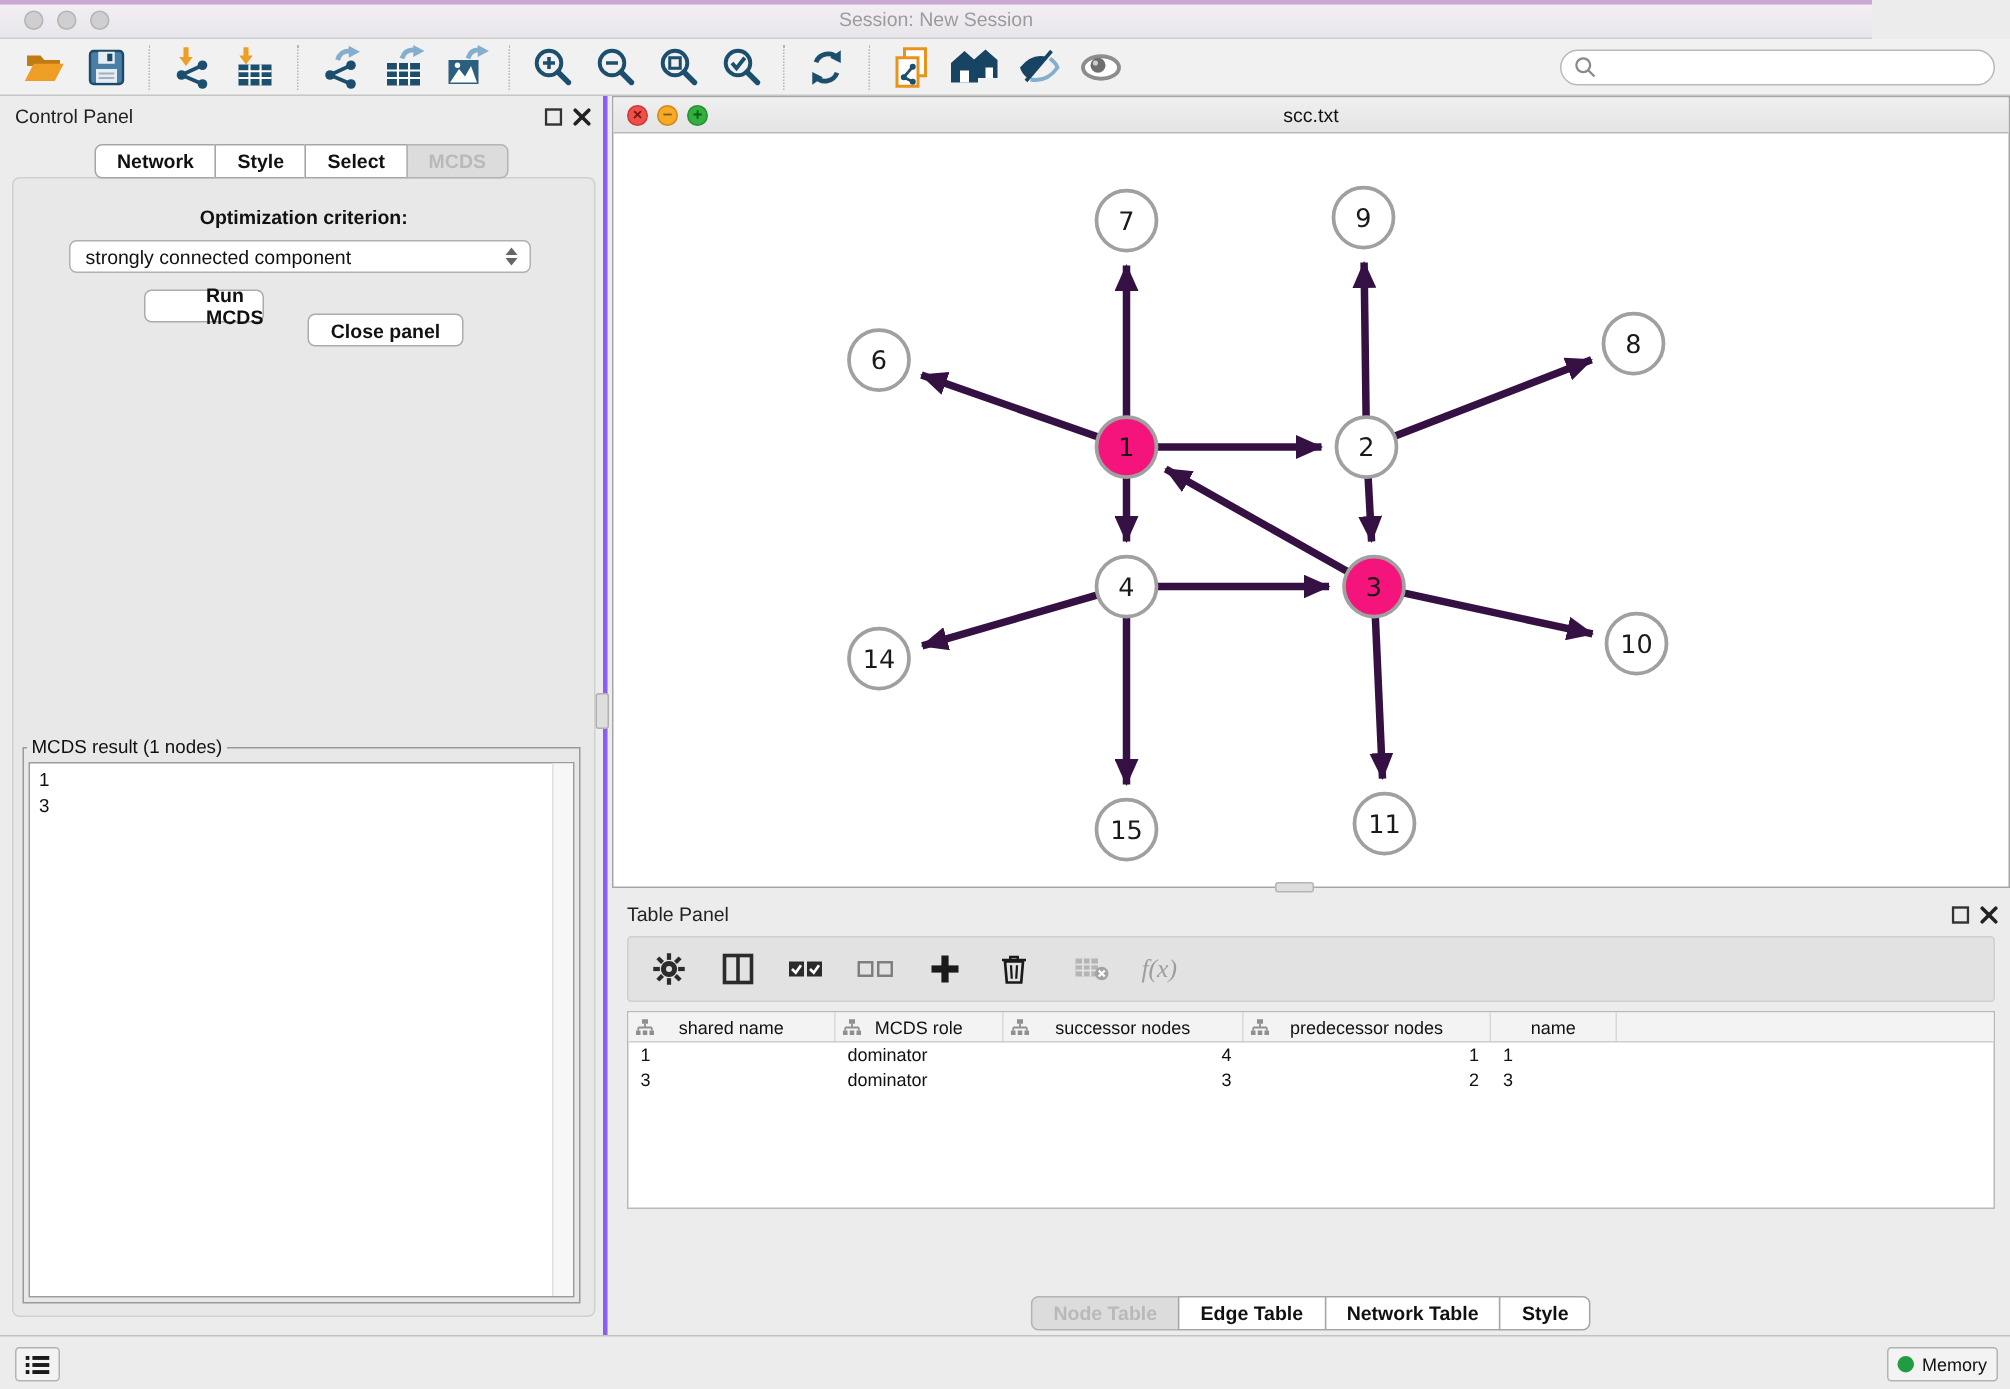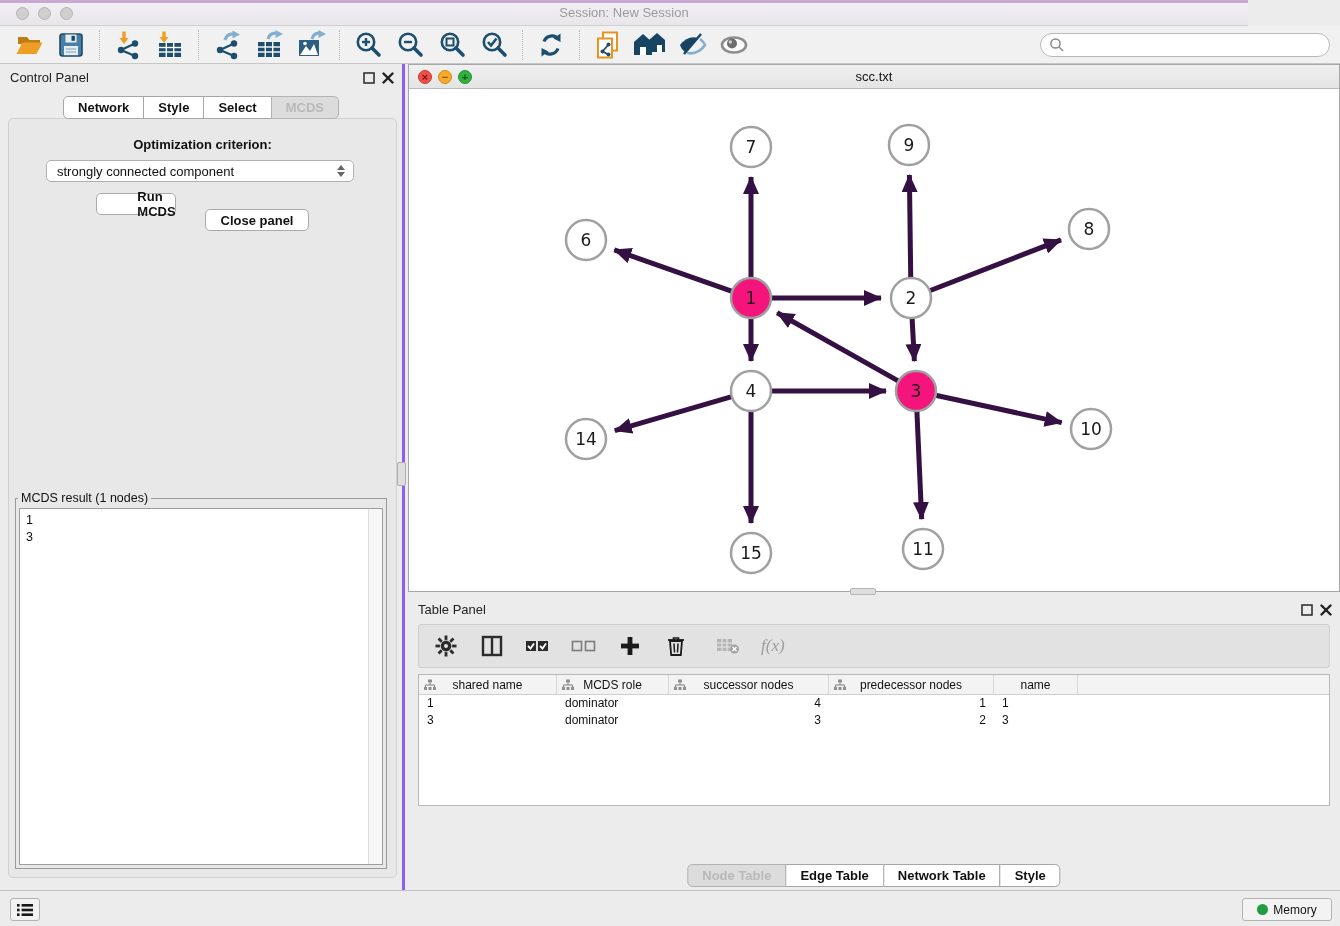--- a/index.html
+++ b/index.html
@@ -552,17 +552,17 @@
   <div class="sb-btn" style="left:10px;width:30px;">
     <svg width="16" height="14" viewBox="0 0 16 14">
       <rect x="0" y="1" width="2.6" height="2.6" fill="#1a1a1a"></rect>
       <rect x="0" y="5.7" width="2.6" height="2.6" fill="#1a1a1a"></rect>
       <rect x="0" y="10.4" width="2.6" height="2.6" fill="#1a1a1a"></rect>
       <rect x="4.6" y="1" width="11.4" height="2.6" fill="#1a1a1a"></rect>
       <rect x="4.6" y="5.7" width="11.4" height="2.6" fill="#1a1a1a"></rect>
       <rect x="4.6" y="10.4" width="11.4" height="2.6" fill="#1a1a1a"></rect>
     </svg>
   </div>
-  <div class="sb-btn" style="right:8px;width:90px;">
+  <div class="sb-btn" style="right:8px;width:74px;">
     <span class="memdot"></span>
     <span>Memory</span>
   </div>
 </div>
 
 </body></html>

